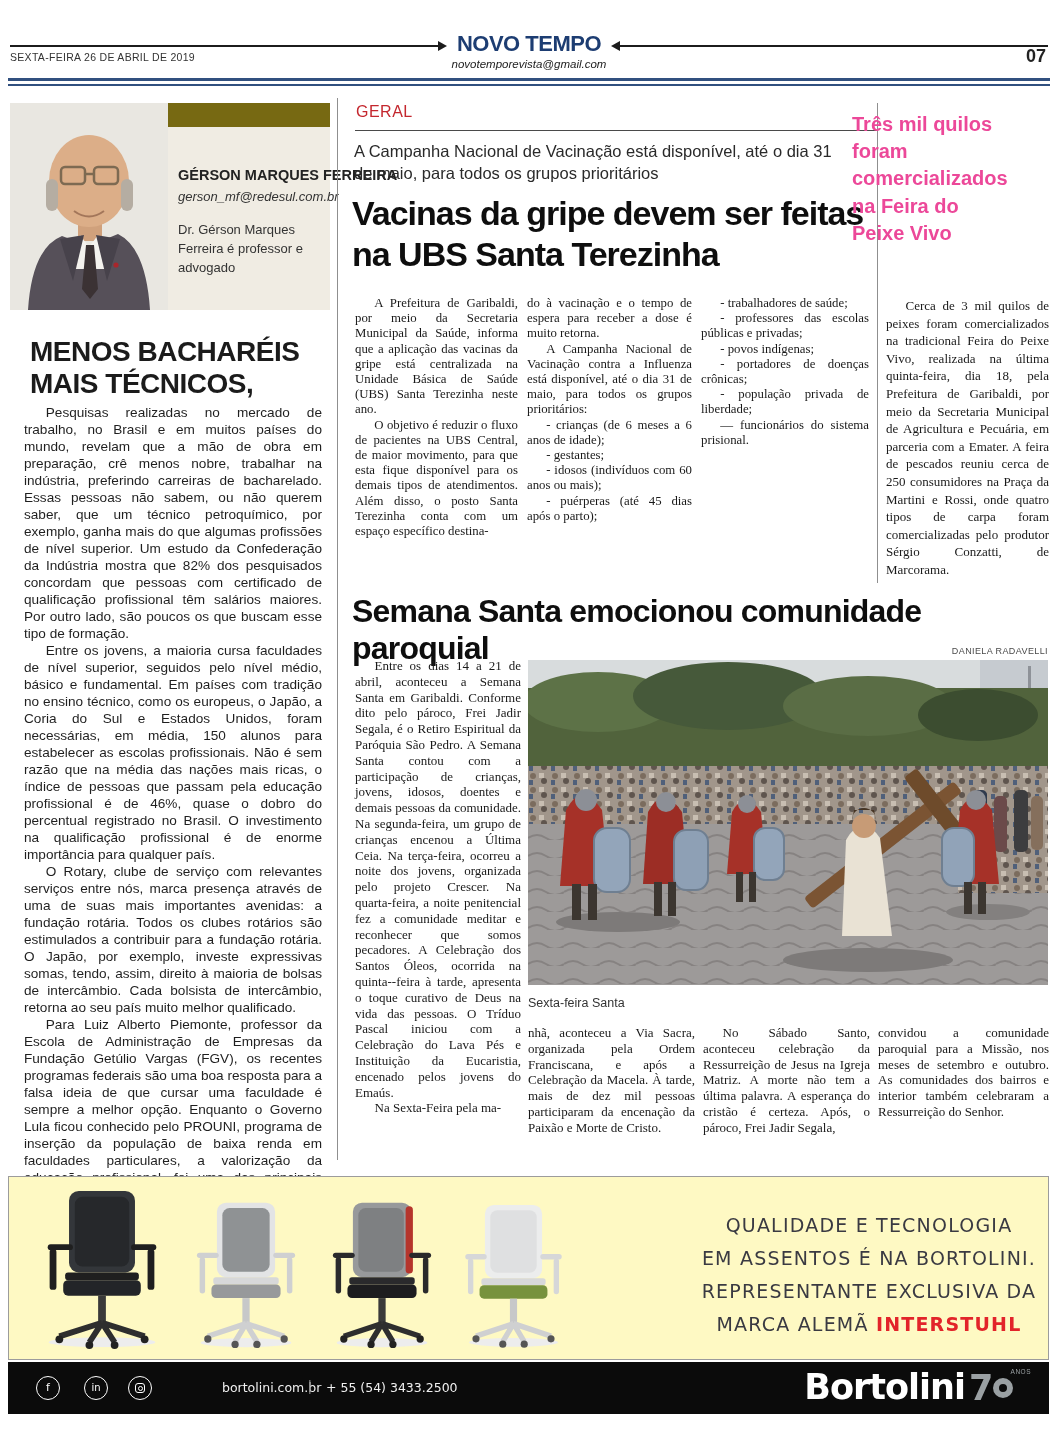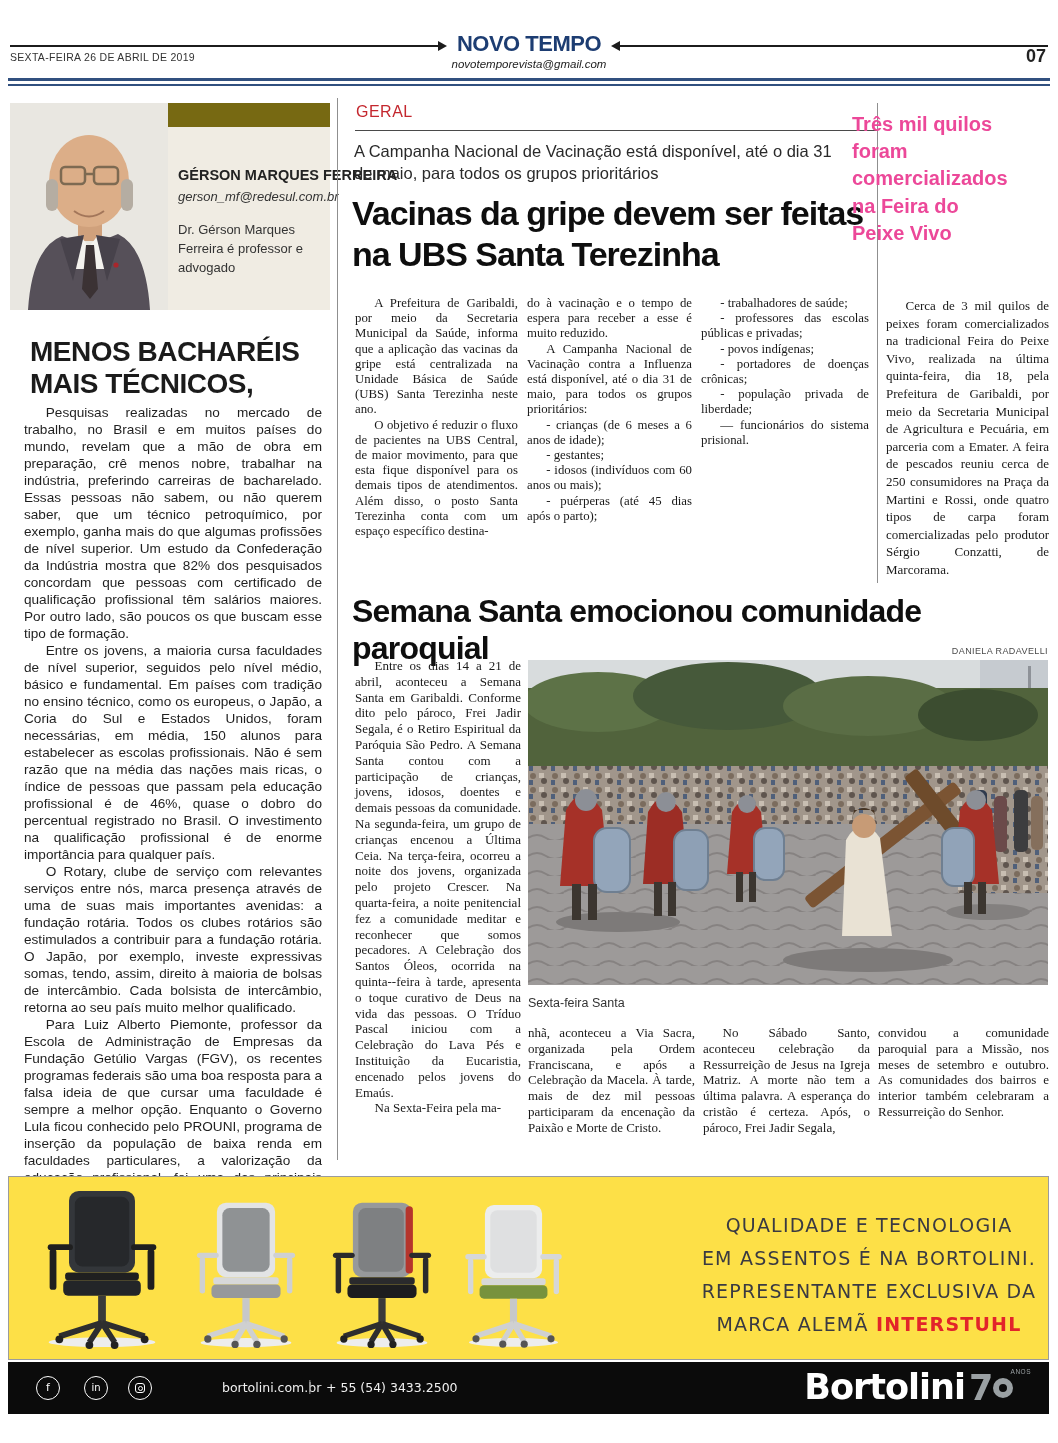--- a/index.html
+++ b/index.html
@@ -67,21 +67,21 @@
   .photo-credit { position:absolute; left:355px; top:646px; width:693px; text-align:right;
                   font-size:9px; font-weight:400; letter-spacing:0.4px; color:#4a4a4a; }
   .ecol1 { position:absolute; left:355px; top:658px; width:166px; }
   .easter-photo { position:absolute; left:528px; top:660px; width:520px; height:325px; }
   .photo-caption { position:absolute; left:528px; top:996px; font-size:12.5px; color:#333; }
   .ecol2 { position:absolute; left:528px; top:1025px; width:167px; }
   .ecol3 { position:absolute; left:703px; top:1025px; width:167px; }
   .ecol4 { position:absolute; left:878px; top:1025px; width:171px; }
 
   
-  .ad-box { position:absolute; left:8px; top:1176px; width:1041px; height:184px; border:1px solid #9c9c9c; background:#fde047; }
+  .ad-box { position:absolute; left:8px; top:1176px; width:1041px; height:184px; border:1px solid #9c9c9c; background:#fef9c3; }
   .chair { position:absolute; bottom:10px; }
   .chair1 { left:18px;  width:150px; height:160px; }
   .chair2 { left:172px; width:130px; height:150px; }
   .chair3 { left:308px; width:130px; height:150px; }
   .chair4 { left:442px; width:125px; height:148px; }
   .ad-text { position:absolute; left:690px; top:32px; width:340px; text-align:center;
              font-family:"DejaVu Sans", sans-serif; font-size:19px; line-height:33px;
              letter-spacing:1.2px; color:#3a3a42; }
   .ad-brand { font-weight:700; color:#e2242a; }
 
@@ -170,21 +170,21 @@
   <div class="lead">A Campanha Nacional de Vacinação está disponível, até o dia 31 de maio, para todos os grupos prioritários</div>
   <div class="main-headline">
     <div>Vacinas da gripe devem ser feitas</div>
     <div>na UBS Santa Terezinha</div>
   </div>
   <div class="vcol1 serif-sm">
     <p>A Prefeitura de Garibaldi, por meio da Secretaria Municipal da Saúde, informa que a aplicação das vacinas da gripe está centralizada na Unidade Básica de Saúde (UBS) Santa Terezinha neste ano.</p>
     <p>O objetivo é reduzir o fluxo de pacientes na UBS Central, de maior movimento, para que esta fique disponível para os demais tipos de atendimentos. Além disso, o posto Santa Terezinha conta com um espaço específico destina-</p>
   </div>
   <div class="vcol2 serif-sm">
-    <p class="cont">do à vacinação e o tempo de espera para receber a esse é muito reduzido.</p>
+    <p class="cont">do à vacinação e o tempo de espera para receber a dose é muito retorna.</p>
     <p>A Campanha Nacional de Vacinação contra a Influenza está disponível, até o dia 31 de maio, para todos os grupos prioritários:</p>
     <p>- crianças (de 6 meses a 6 anos de idade);</p>
     <p>- gestantes;</p>
     <p>- idosos (indivíduos com 60 anos ou mais);</p>
     <p>- puérperas (até 45 dias após o parto);</p>
   </div>
   <div class="vcol3 serif-sm">
     <p>- trabalhadores de saúde;</p>
     <p>- professores das escolas públicas e privadas;</p>
     <p>- povos indígenas;</p>

